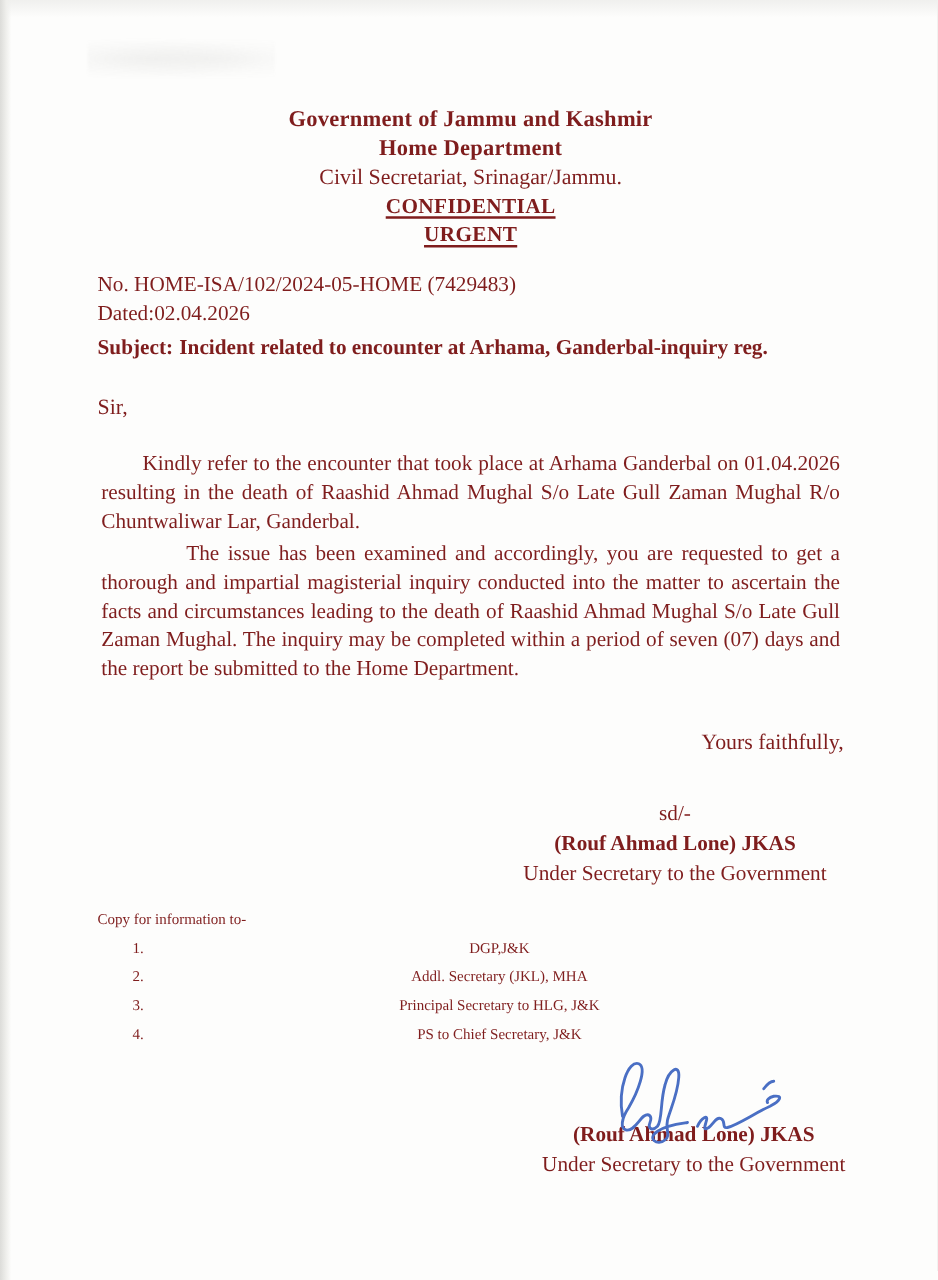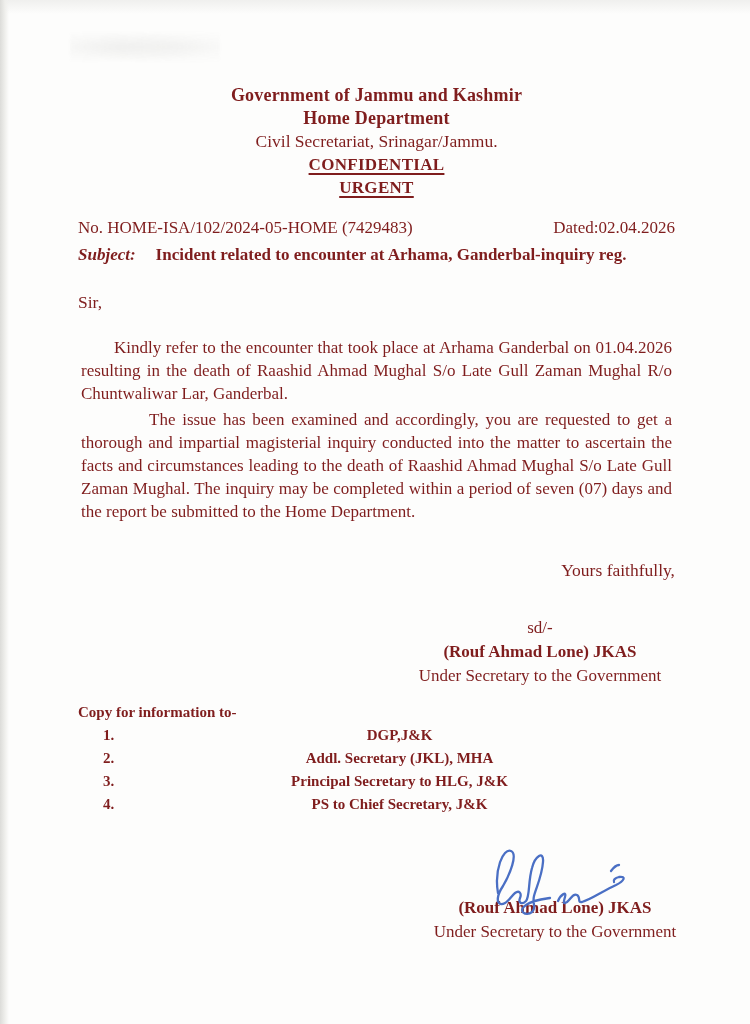--- a/index.html
+++ b/index.html
@@ -74,30 +74,30 @@
     margin-top: 36px;
     font-size: 17.5px;
     line-height: 30px;
   }
   .ref-row {
     margin-top: 17px;
     display: flex;
     justify-content: space-between;
     font-size: 17px;
     line-height: 23px;
+    flex-direction: column;
   }
   .subject-line {
     margin-top: 4px;
     font-weight: bold;
     font-size: 17px;
     line-height: 23px;
   }
   .subject-line .subject-label {
-    margin-right: 20px;
-    font-style: italic;
+    margin-right: 5px;
   }
   .salutation {
     margin-top: 25px;
     font-size: 17.5px;
     line-height: 23px;
   }
   .body-para {
     font-size: 17px;
     line-height: 23px;
     text-align: justify;
@@ -124,23 +124,22 @@
     text-align: center;
     line-height: 24px;
     font-size: 17px;
   }
   .sig-name {
     font-weight: bold;
     font-size: 17px;
   }
   .copy-block {
     margin-top: 13px;
-    font-size: 15px;
-    line-height: 23px;
-    font-weight: bold;
+    font-size: 12px;
+    line-height: 23px;
   }
   .copy-block ol {
     margin: 0;
     padding-left: 40px;
     list-style: decimal;
     text-align: center;
   }
   .copy-block li {
     padding-left: 6px;
   }

